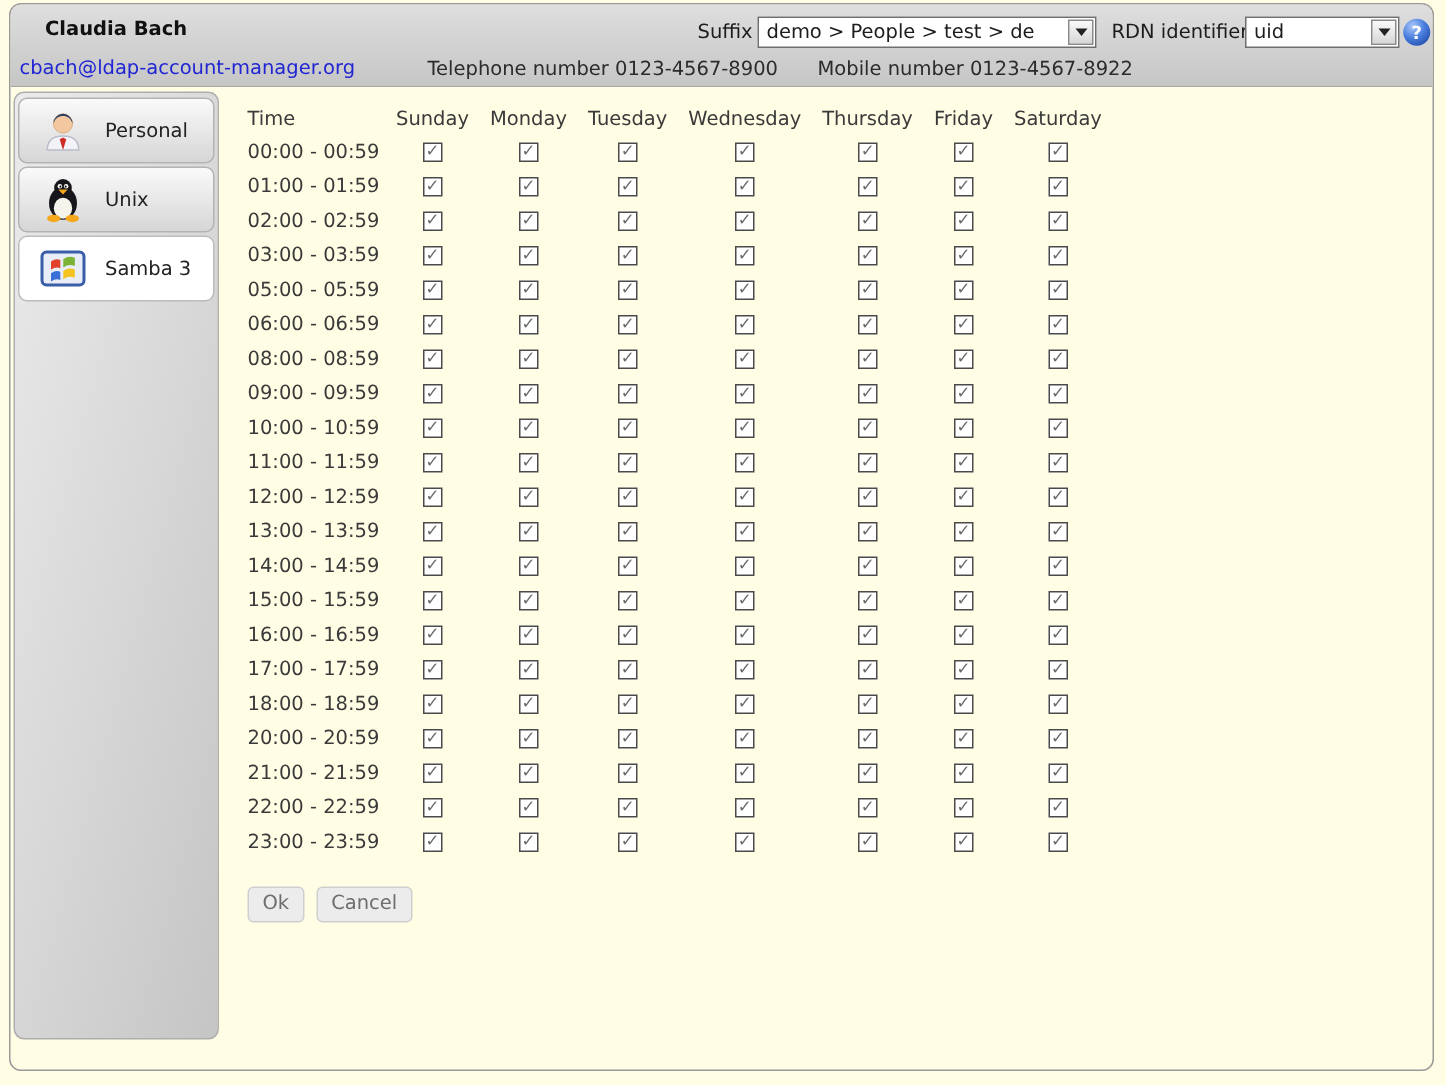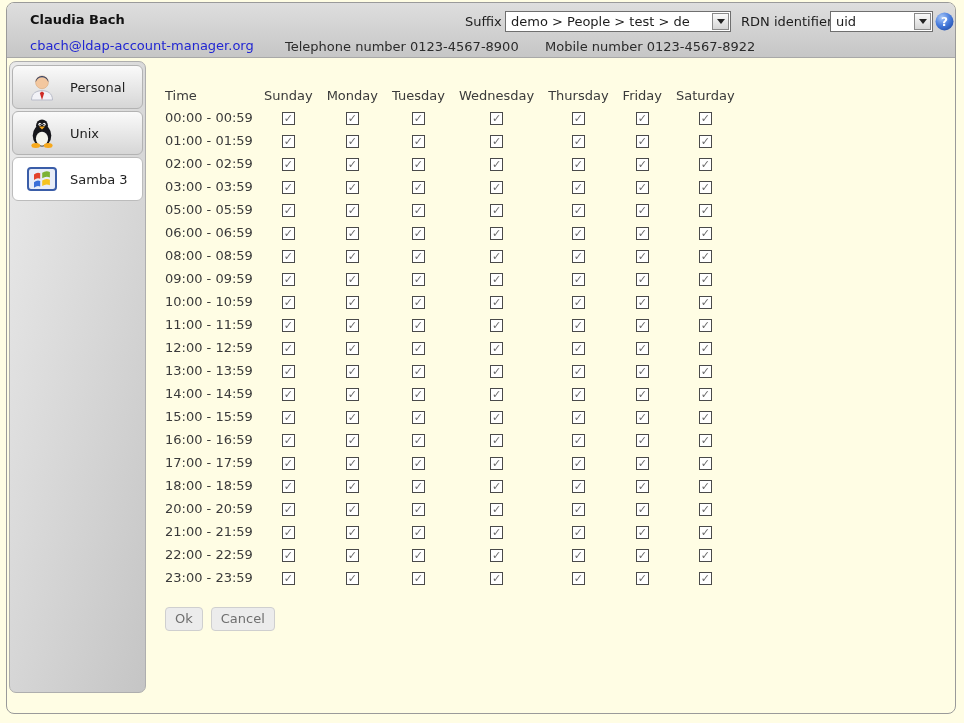--- a/index.html
+++ b/index.html
@@ -33,42 +33,42 @@
   .rdn-select    { left:823px; width:103px; }
   .select-value { padding-left:5px; white-space:nowrap; overflow:hidden; color:#1c1c1c; }
   .select-arrow {
     flex:0 0 auto; width:17px; height:17px; margin-right:1px;
     background:linear-gradient(#fafafa,#d6d6d6);
     border:1px solid #8a8a8a;
     display:flex; align-items:center; justify-content:center; cursor:pointer;
   }
   .tri { width:0; height:0; border-left:4px solid transparent; border-right:4px solid transparent; border-top:5px solid #222; }
   .help-btn { position:absolute; left:928px; top:9px; width:19px; height:19px; cursor:pointer; }
-  .email-link { position:absolute; left:23px; top:35px; color:#2126d2; text-decoration:none; cursor:pointer; }
+  .email-link { position:absolute; left:6px; top:35px; color:#2126d2; text-decoration:none; cursor:pointer; }
   .tel-text { position:absolute; left:278px; top:36px; color:#2b2b2b; }
   .mob-text { position:absolute; left:538px; top:36px; color:#2b2b2b; }
   
   .bodyarea { position:relative; height:654px; }
   .sidebar {
     position:absolute; left:2px; top:3px; width:137px; height:632px;
     background:linear-gradient(105deg,#ebebeb,#c5c5c5);
     border:1px solid #aeaeae; border-radius:7px;
     padding-top:1px;
   }
   .tab {
     margin:2px; height:44px; border-radius:6px;
     background:linear-gradient(#fafafa,#d6d6d6);
     border:1px solid #b3b3b3;
     display:flex; align-items:center; gap:12px; padding-left:13px;
     cursor:pointer;
   }
   .tab.active { background:#fff; border-color:#bcbcbc; }
   .tab .ticon { width:32px; height:32px; flex:0 0 auto; }
   .tab .tlabel { color:#222; }
-  .content { position:absolute; left:158px; top:16px; right:0; padding-top:10px; }
+  .content { position:absolute; left:158px; top:0; right:0; padding-top:10px; }
   table.hours { border-collapse:collapse; color:#3a3a3a; }
   table.hours th { font-weight:normal; height:22px; padding:0 7px; text-align:center; white-space:nowrap; }
   table.hours th.time-h { text-align:left; padding:0; width:92px; }
   table.hours td { height:23px; padding:0 7px; text-align:center; }
   table.hours td.time-cell { text-align:left; padding:0; white-space:nowrap; }
   input[type=checkbox] {
     appearance:none; -webkit-appearance:none;
     width:13px; height:13px; margin:0; vertical-align:middle;
     background:#fff; border:1px solid #4a4a4a; position:relative; cursor:pointer;
   }

